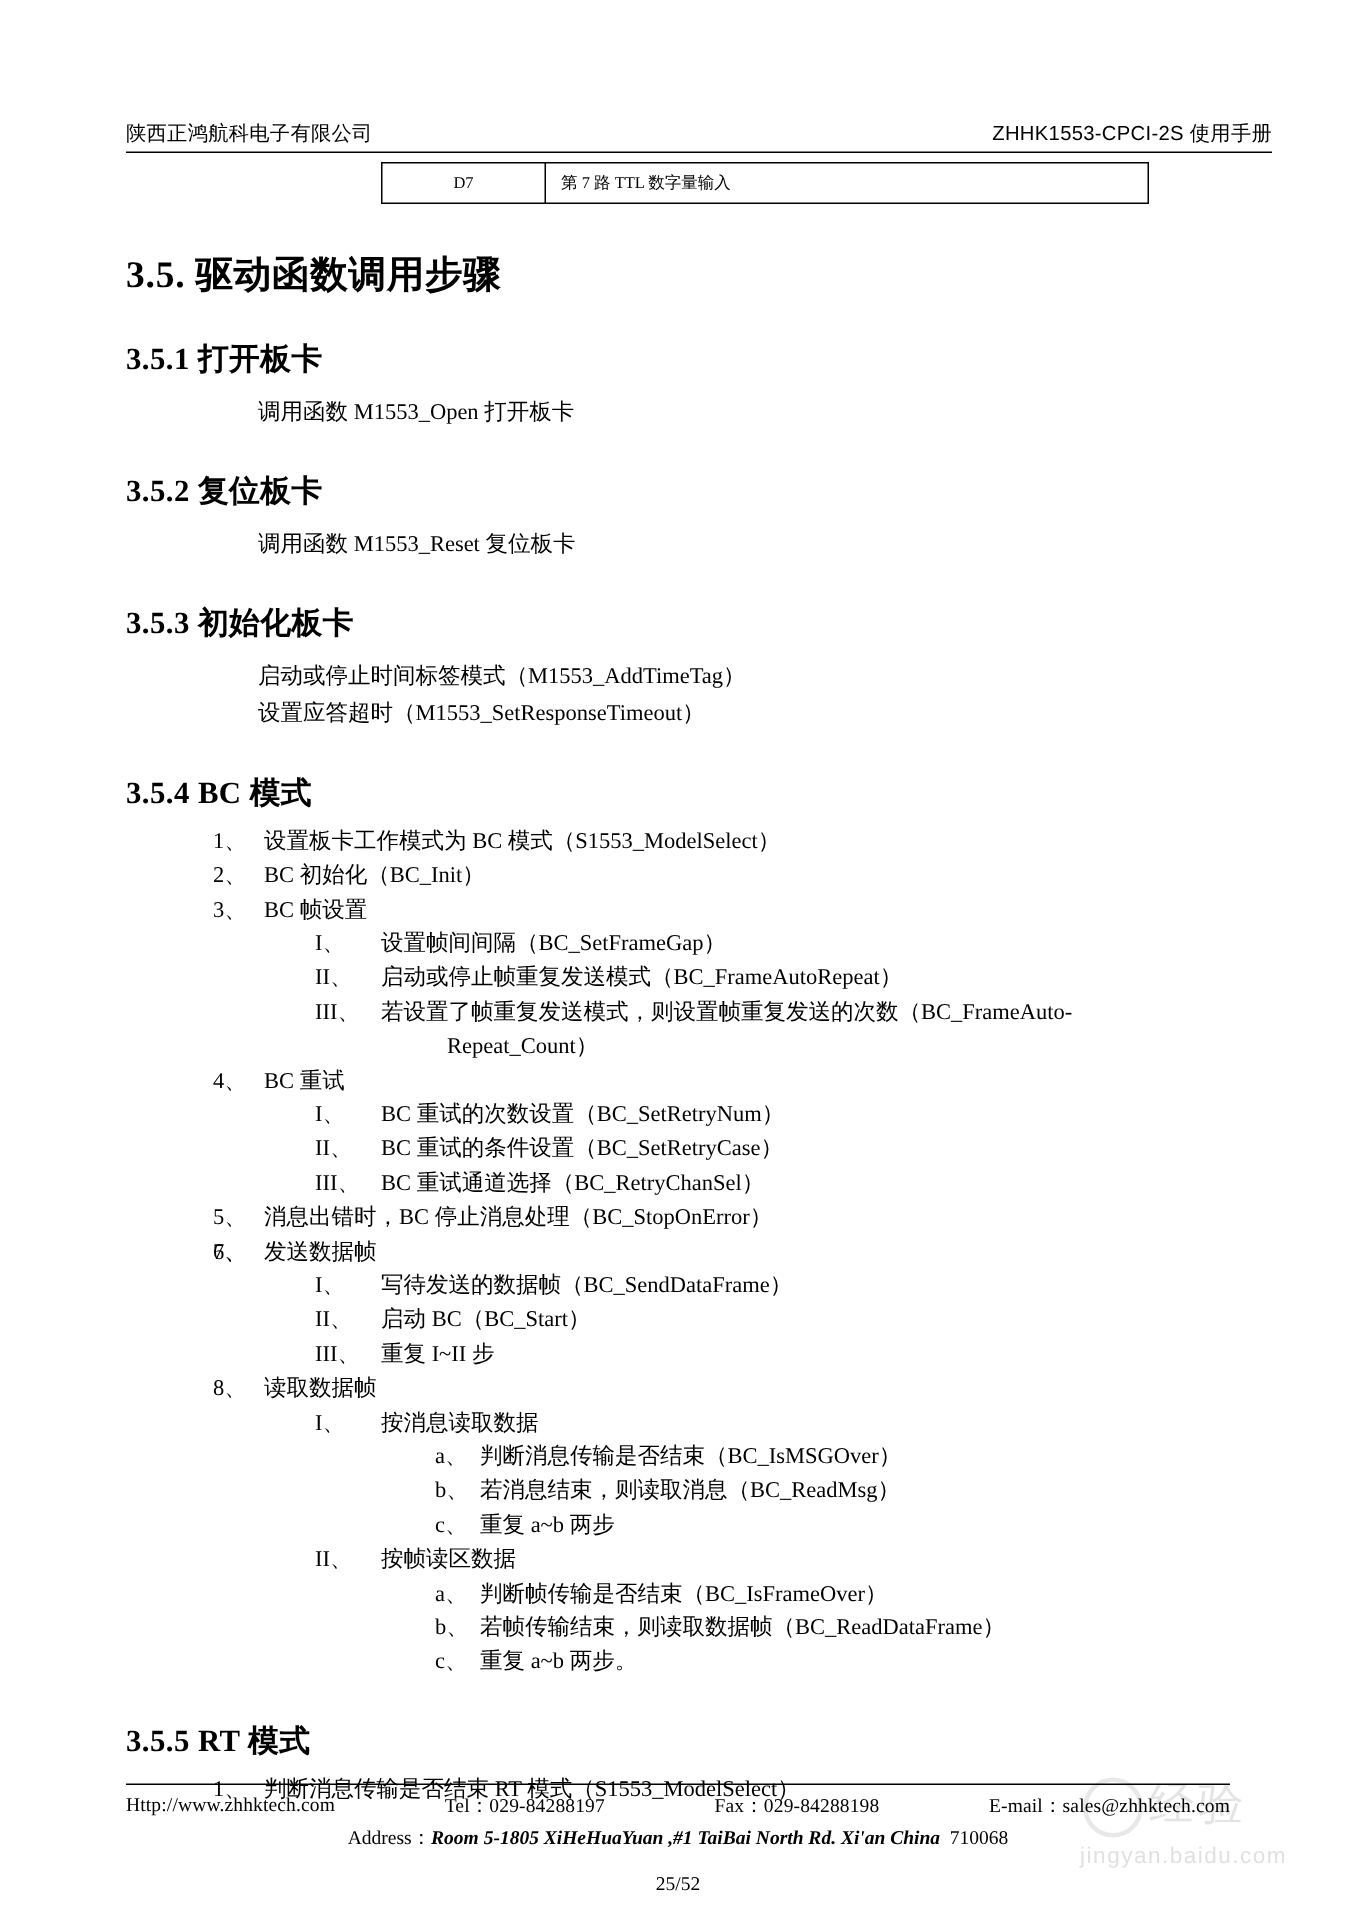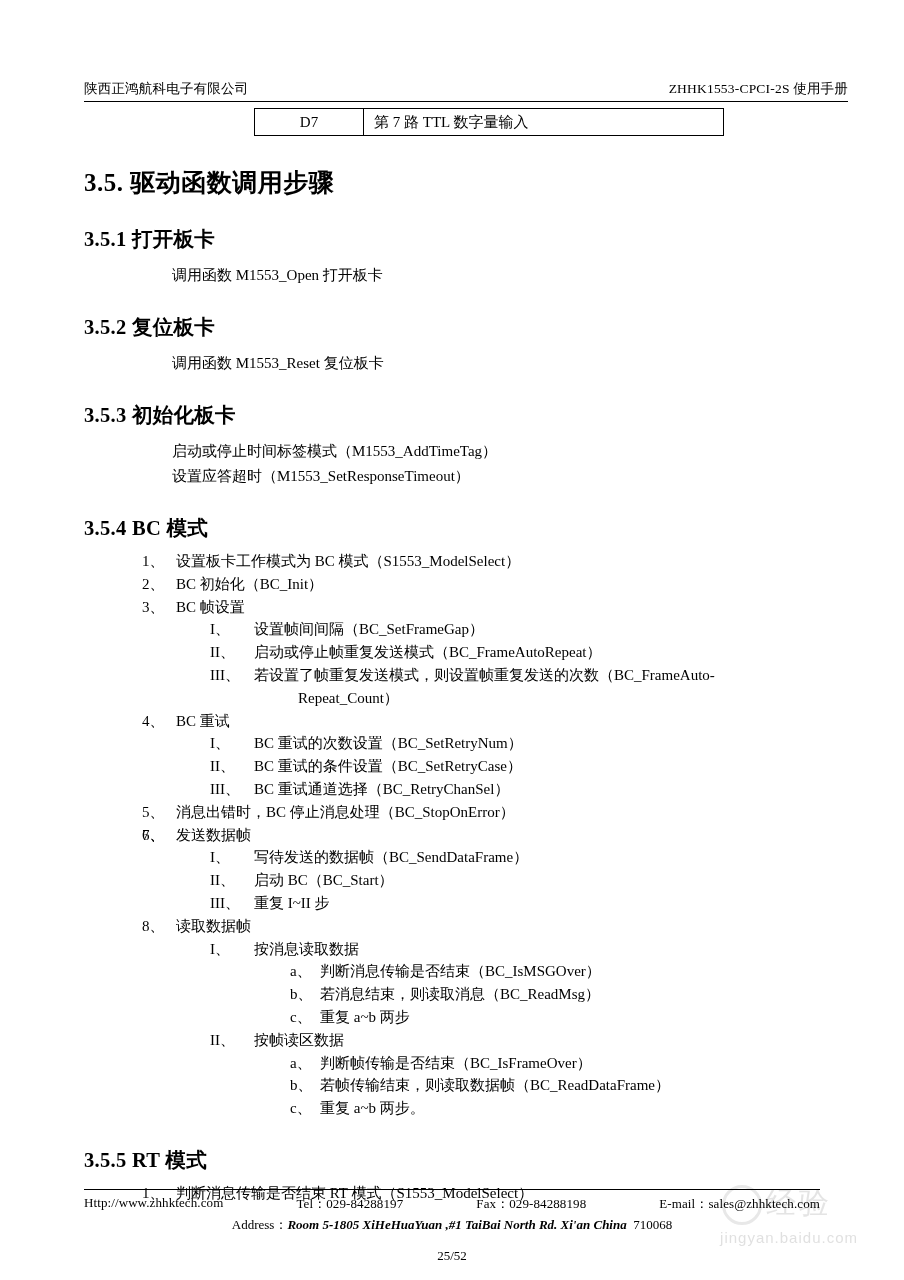--- a/index.html
+++ b/index.html
@@ -26,28 +26,28 @@
   .header {
     display: flex;
     justify-content: space-between;
     align-items: flex-end;
     font-size: 13.5px;
     padding-bottom: 3px;
     border-bottom: 1.2px solid #000;
     letter-spacing: 0.2px;
   }
   .header .left { font-family: "Liberation Serif", serif; }
-  .header .right { font-family: Liberation Serif, serif; }
+  .header .right { font-family: Liberation Sans, sans-serif; }
 
   
   .top-table {
     margin: 6px 0 0 170px;
     border-collapse: collapse;
-    width: 470px;
-    font-size: 15px;
+    width: 512px;
+    font-size: 11px;
   }
   .top-table td {
     border: 1px solid #000;
     padding: 2px 8px;
     height: 22px;
     line-height: 22px;
   }
   .top-table td.c1 { width: 92px; text-align: center; }
   .top-table td.c2 { text-align: left; padding-left: 10px; }
 

